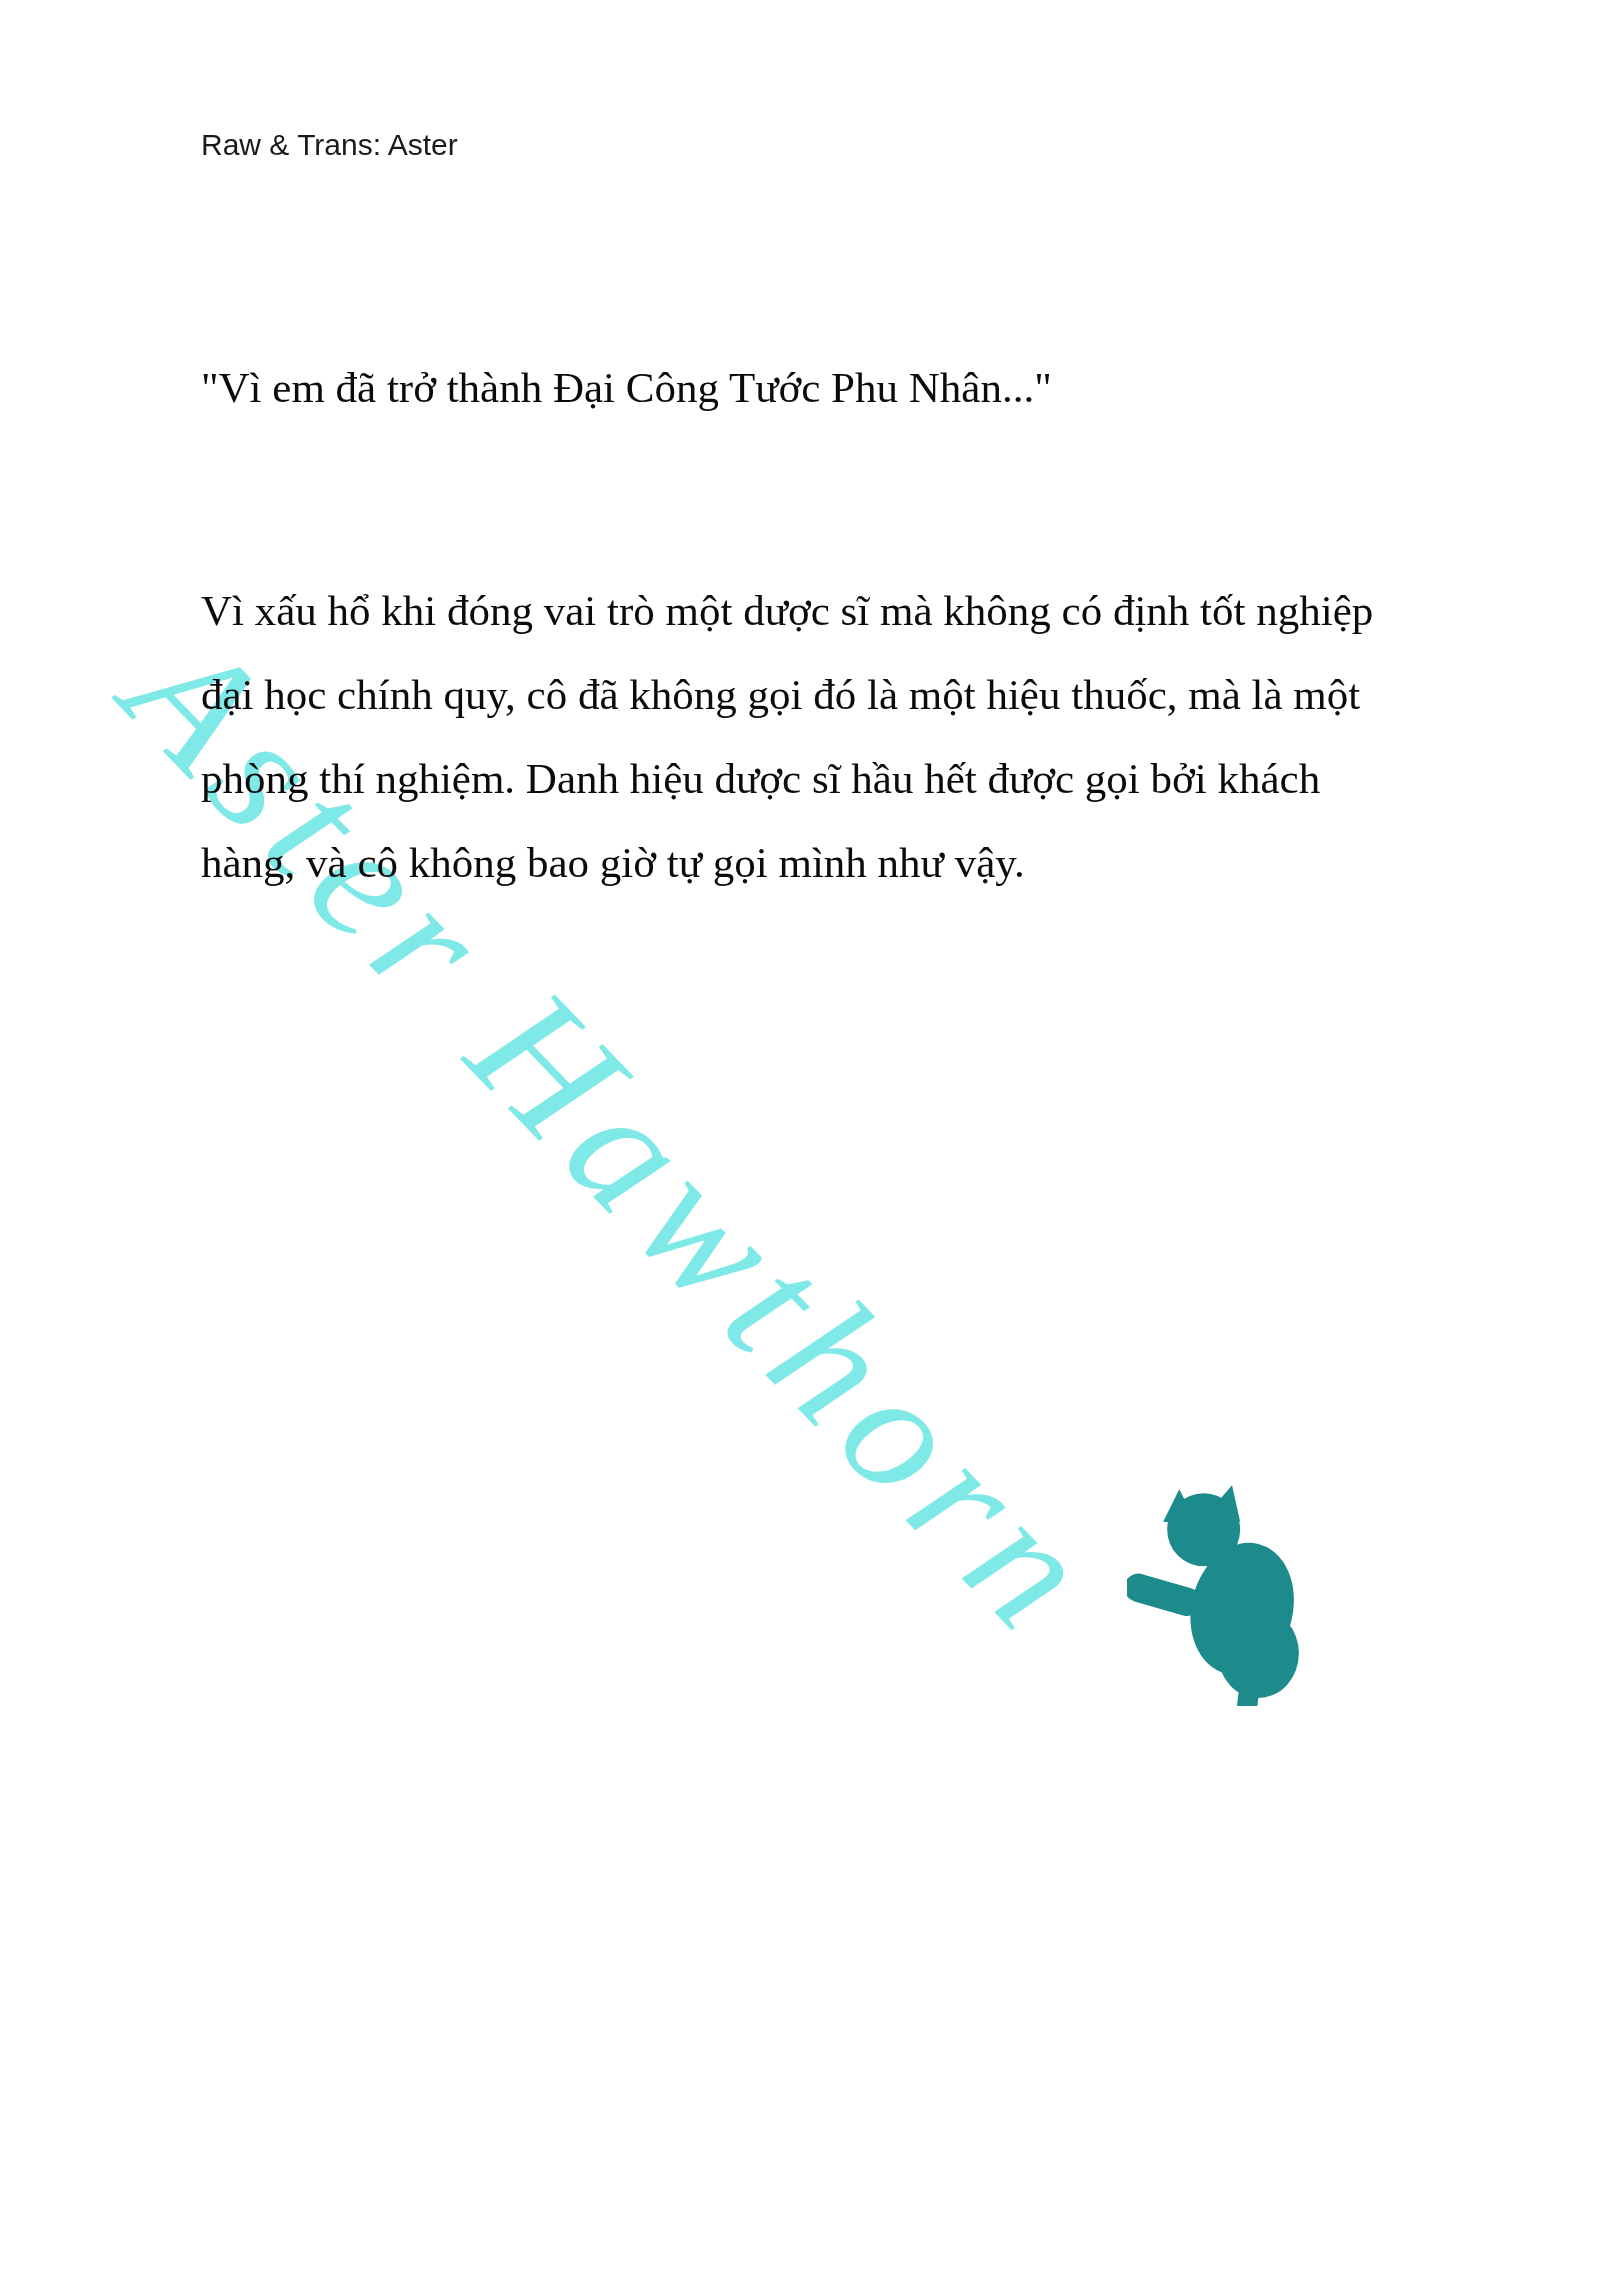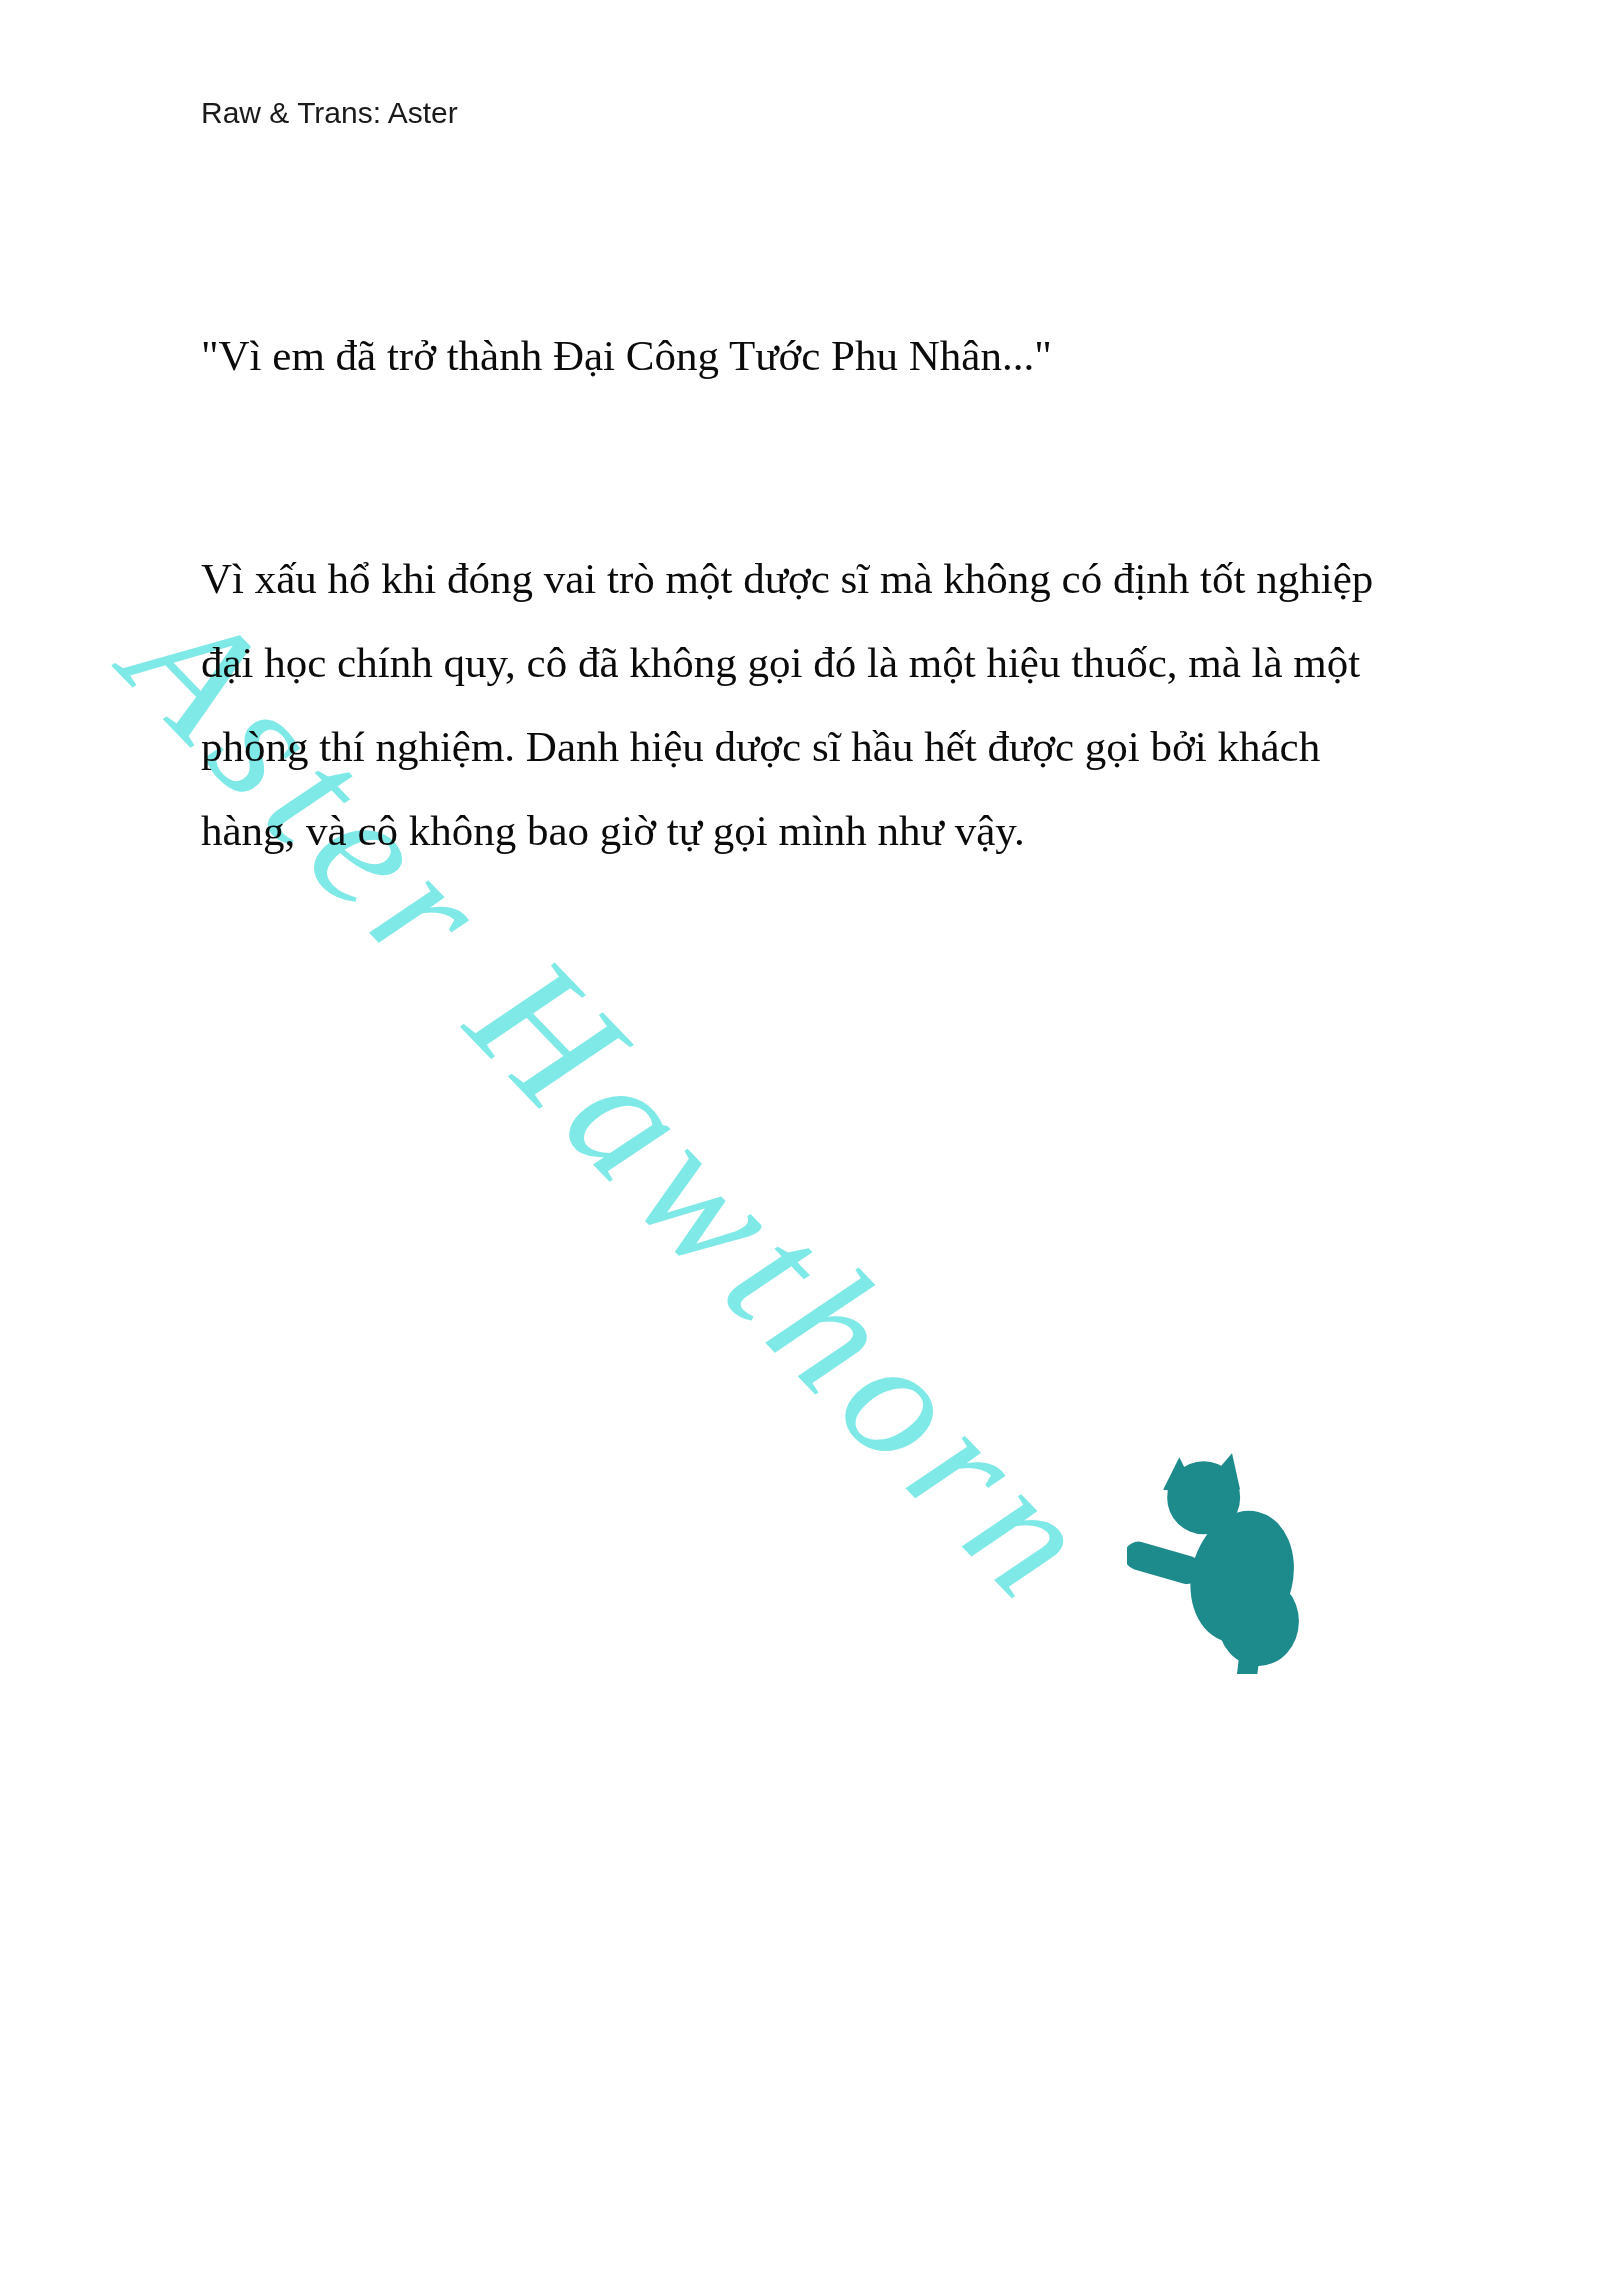--- a/index.html
+++ b/index.html
@@ -17,20 +17,21 @@
     font-family:"Liberation Serif","DejaVu Serif",serif;
     color:var(--text-color);
     overflow:hidden;
   }
   .page{
     position:relative;
     width:1621px;
     height:1674px;
     background:#ffffff;
     overflow:hidden;
+    margin-top:32px;
   }
   .header-credit{
     position:absolute;
     left:201px;
     top:96px;
     font-family:"Liberation Sans","DejaVu Sans",sans-serif;
     font-size:30px;
     color:#1a1a1a;
     z-index:2;
   }

